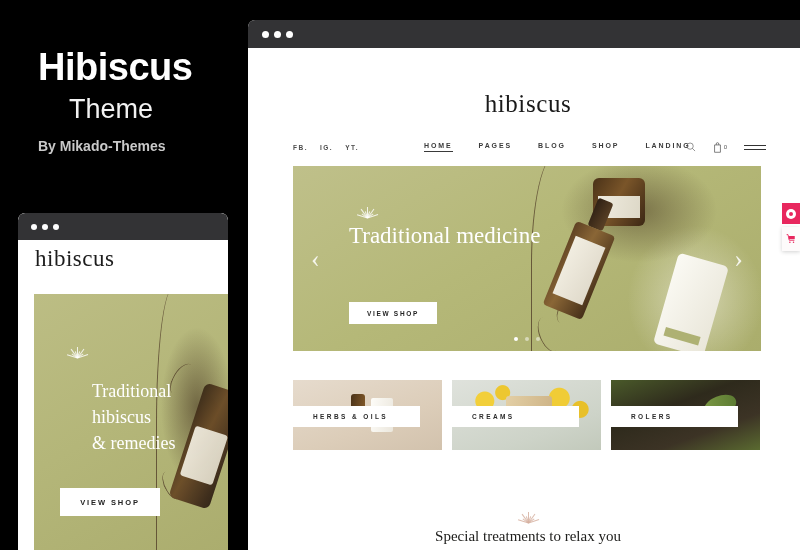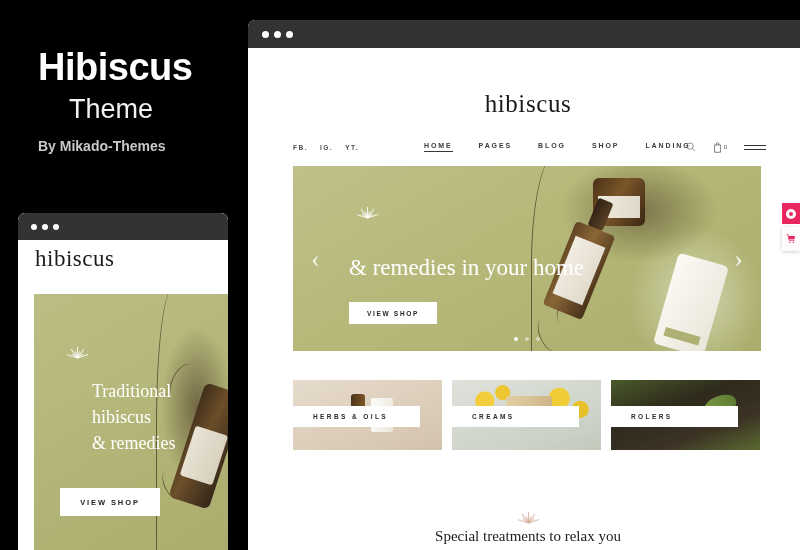--- a/index.html
+++ b/index.html
@@ -291,22 +291,21 @@
             <i style="transform: rotate(-36deg); height: 11px;"></i>
             <i style="transform: rotate(-18deg); height: 7px;"></i>
             <i style="transform: rotate(0deg); height: 11px;"></i>
             <i style="transform: rotate(18deg); height: 7px;"></i>
             <i style="transform: rotate(36deg); height: 11px;"></i>
             <i style="transform: rotate(54deg); height: 7px;"></i>
             <i style="transform: rotate(72deg); height: 11px;"></i>
           </span>
 
         <div id="hero-h1">
-          <br>
-          <span>&amp; remedies in your home</span>
+          <span>Traditional medicine</span><br>
         </div>
 
         <div id="hero-cta">VIEW SHOP</div>
 
         <span class="arrow" id="arrow-prev">‹</span>
         <span class="arrow" id="arrow-next">›</span>
 
         <div id="hero-dots">
           <span class="hdot on"></span>
           <span class="hdot"></span>

